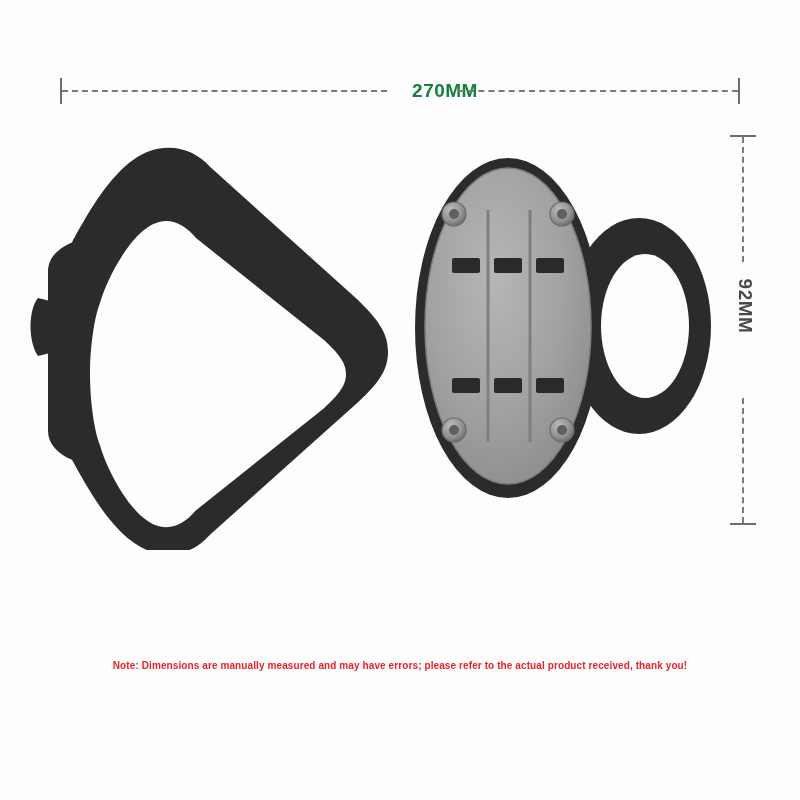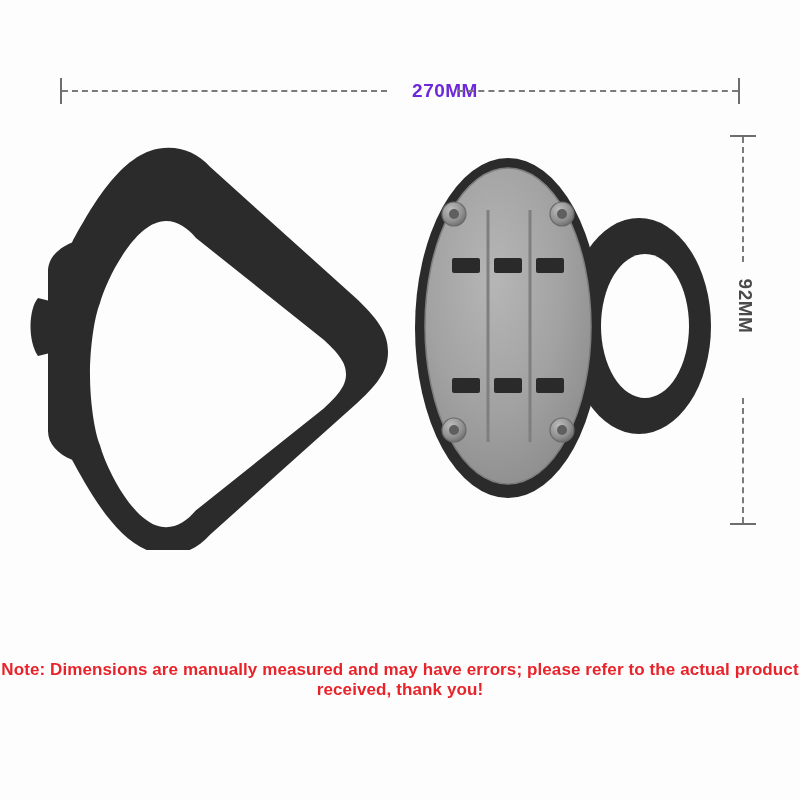--- a/index.html
+++ b/index.html
@@ -52,21 +52,21 @@
   .dim-h .line-left { left: 2px; width: 325px; }
   .dim-h .line-right { right: 2px; width: 280px; }
   .dim-h .dim-label {
     position: absolute;
     left: 325px;
     top: 0px;
     width: 120px;
     text-align: center;
     font-size: 19px;
     font-weight: bold;
-    color: #6d28d9;
+    color: #15803d;
     letter-spacing: 0.5px;
     line-height: 26px;
   }
 
   
   .dim-v {
     position: absolute;
     left: 726px;
     top: 135px;
     width: 40px;
@@ -113,21 +113,21 @@
     height: 420px;
   }
 
   
   .note {
     position: absolute;
     left: 0;
     top: 660px;
     width: 800px;
     text-align: center;
-    font-size: 17px;
+    font-size: 10px;
     font-weight: bold;
     color: #e8232a;
     letter-spacing: 0.1px;
   }
 </style>
 </head>
 <body>
 
 <div id="canvas">
 

